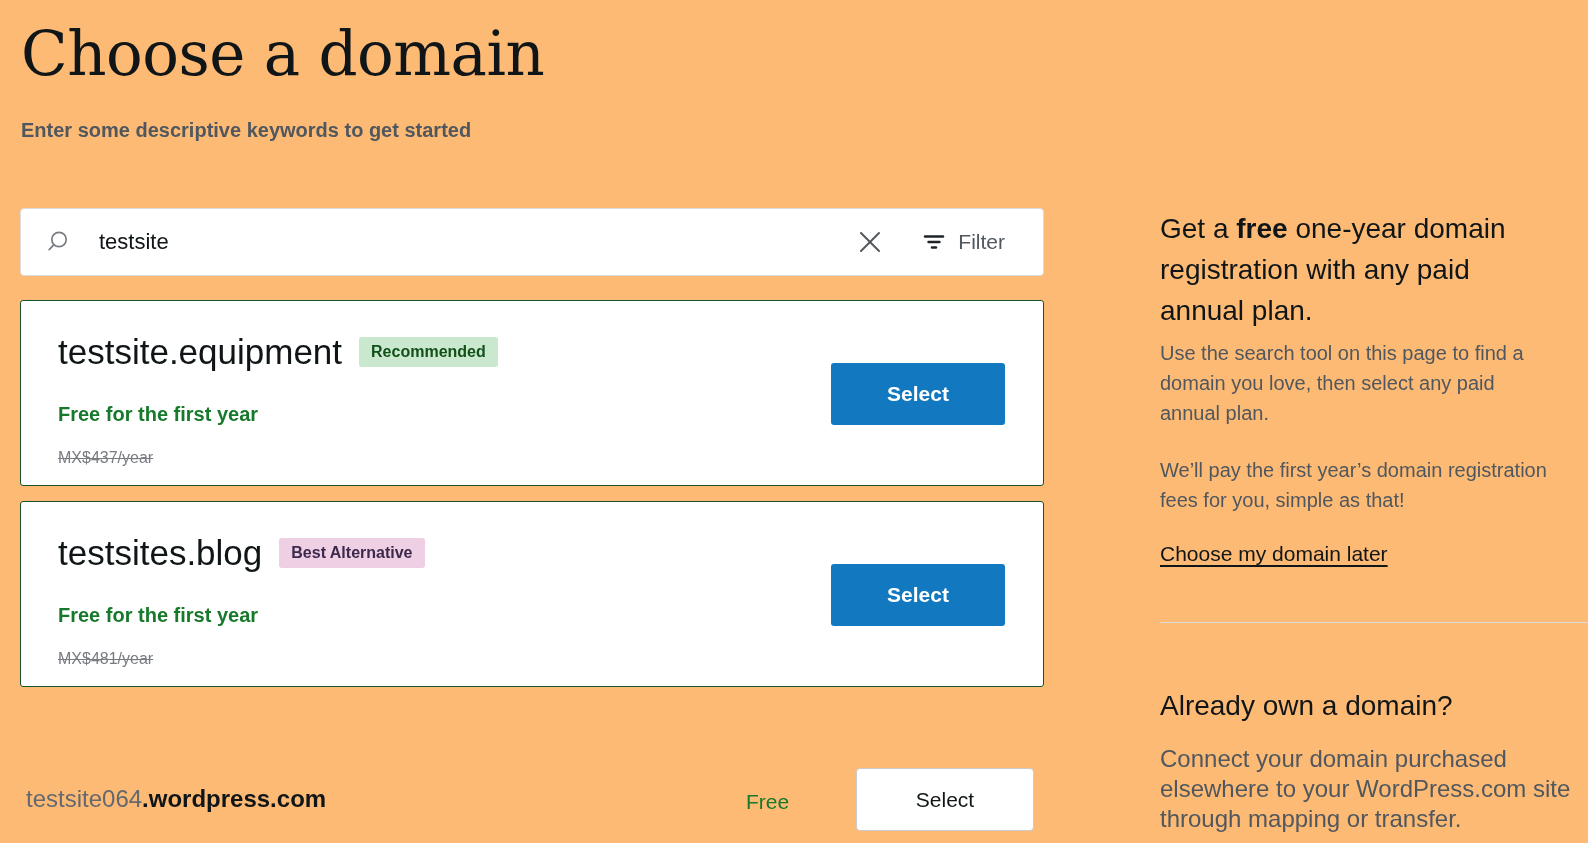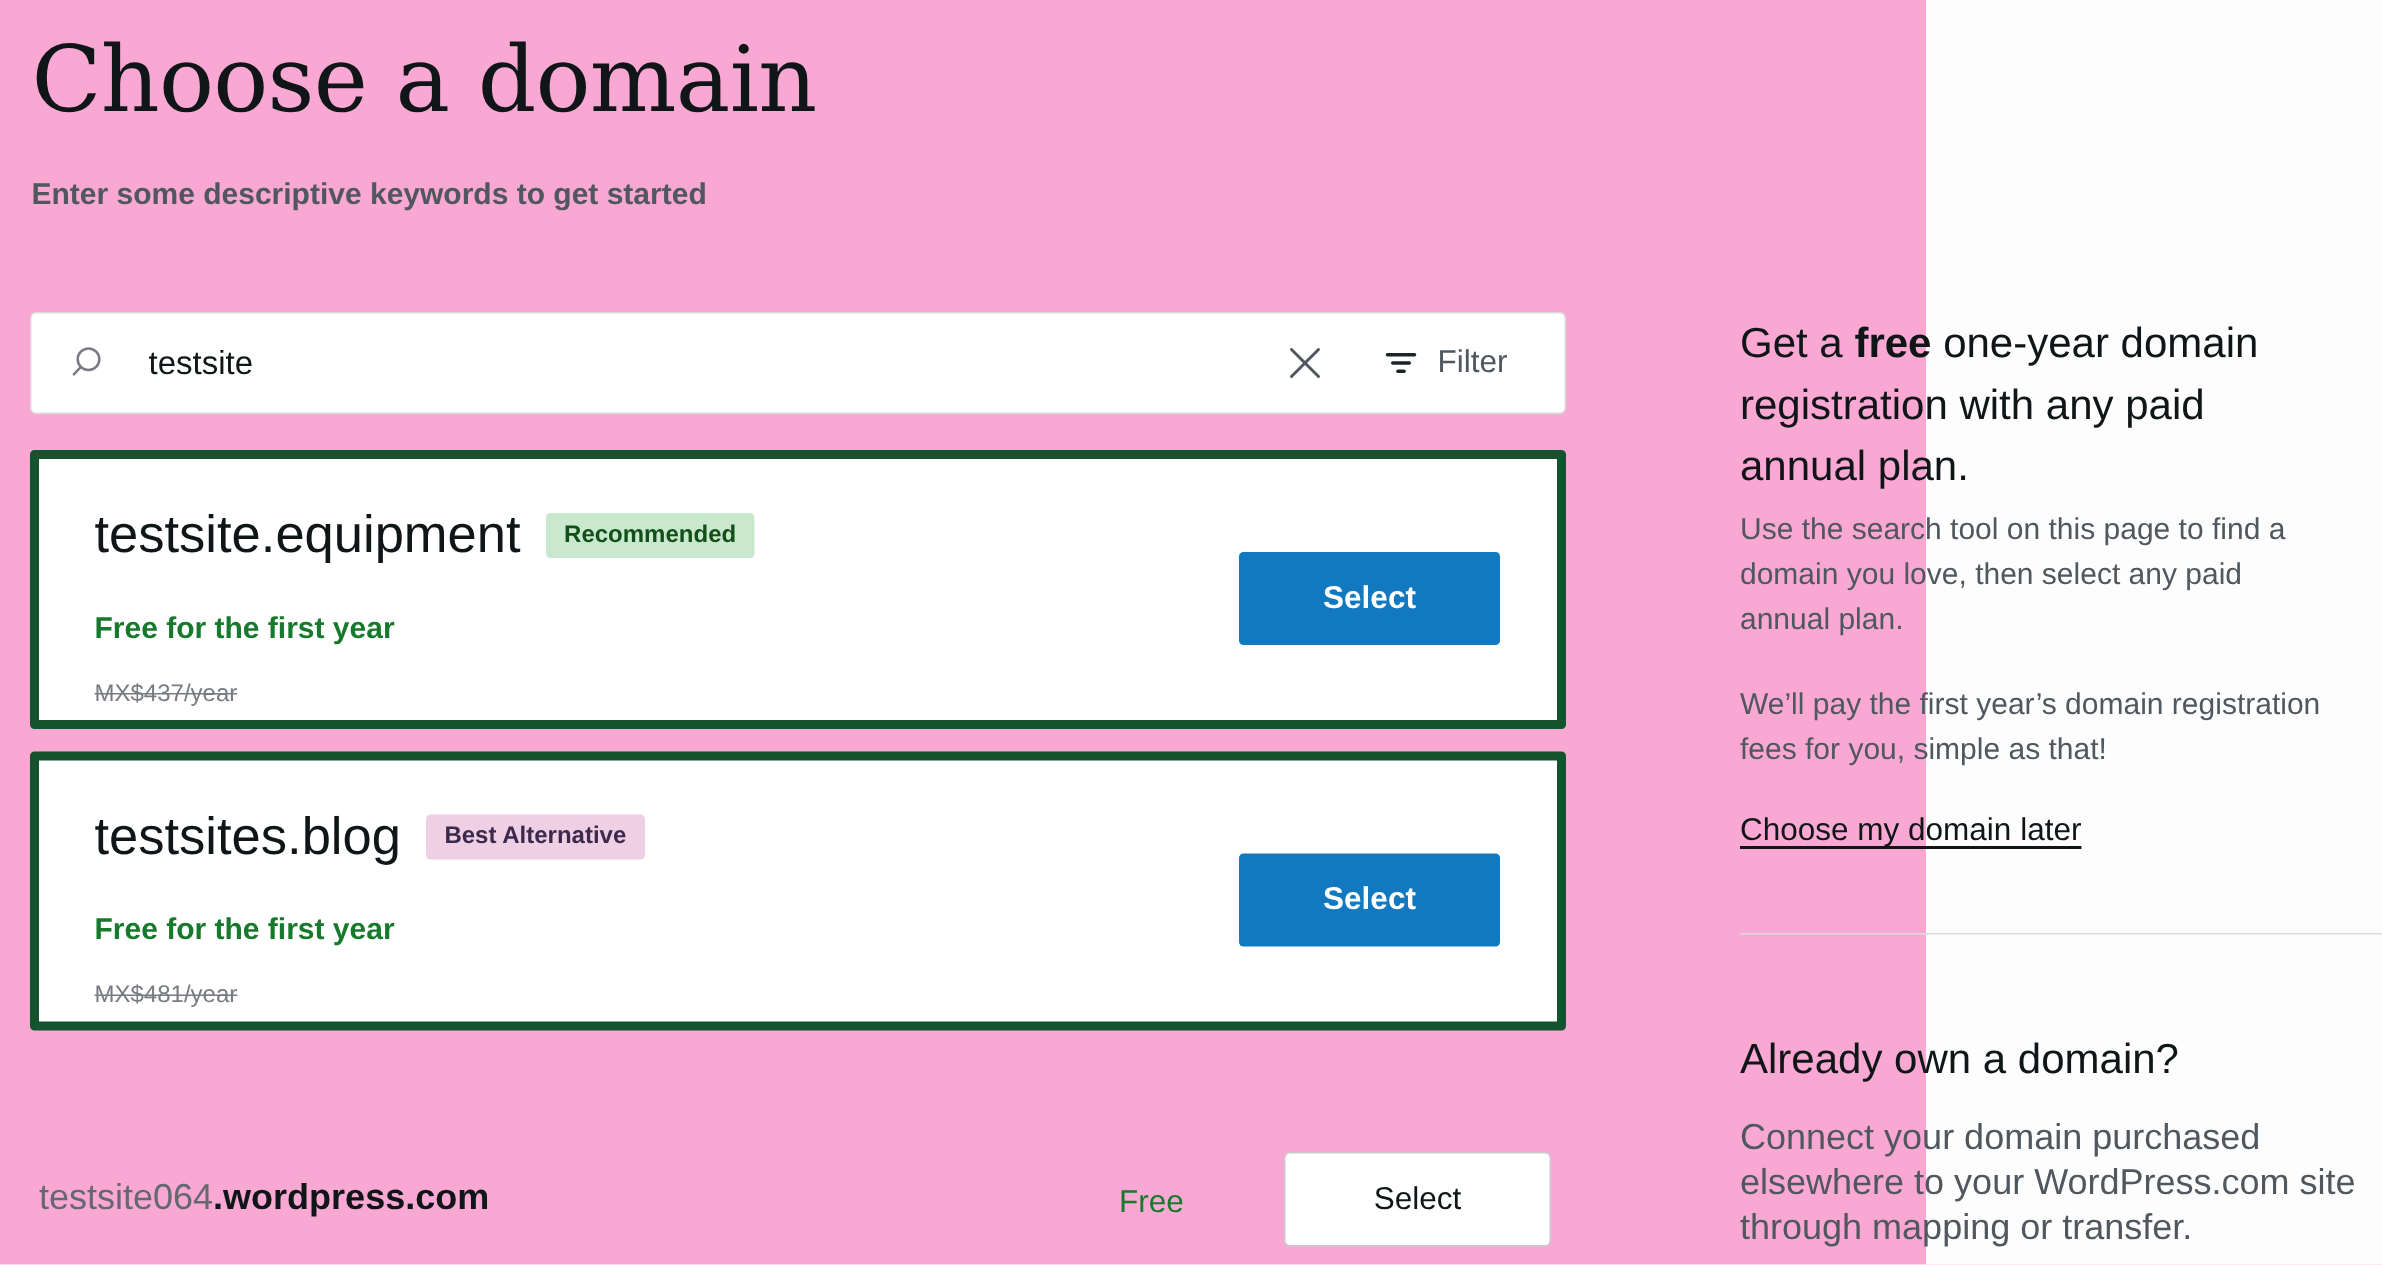--- a/index.html
+++ b/index.html
@@ -7,23 +7,23 @@
   html, body {
     width: 1588px;
     height: 843px;
     background: #fdfdfd;
     font-family: "Liberation Sans", sans-serif;
     overflow: hidden;
   }
 
   #page {
     position: relative;
-    width: 1284px;
+    width: 1588px;
     height: 843px;
-    background: #f9a8d4;
+    background: #fdba74;
   }
 
   
   #left-column {
     position: absolute;
     left: 0;
     top: 0;
     width: 1100px;
     height: 843px;
   }
@@ -118,21 +118,21 @@
     color: #50575e;
   }
 
   
   .domain-card {
     position: absolute;
     left: 20px;
     width: 1024px;
     height: 186px;
     background: #ffffff;
-    border: 6px solid #14532d;
+    border: 1px solid #14532d;
     border-radius: 3px;
   }
   #card-0 { top: 300px; }
   #card-1 { top: 501px; }
 
   .domain-head {
     position: absolute;
     left: 37px;
     top: 30px;
     display: flex;

